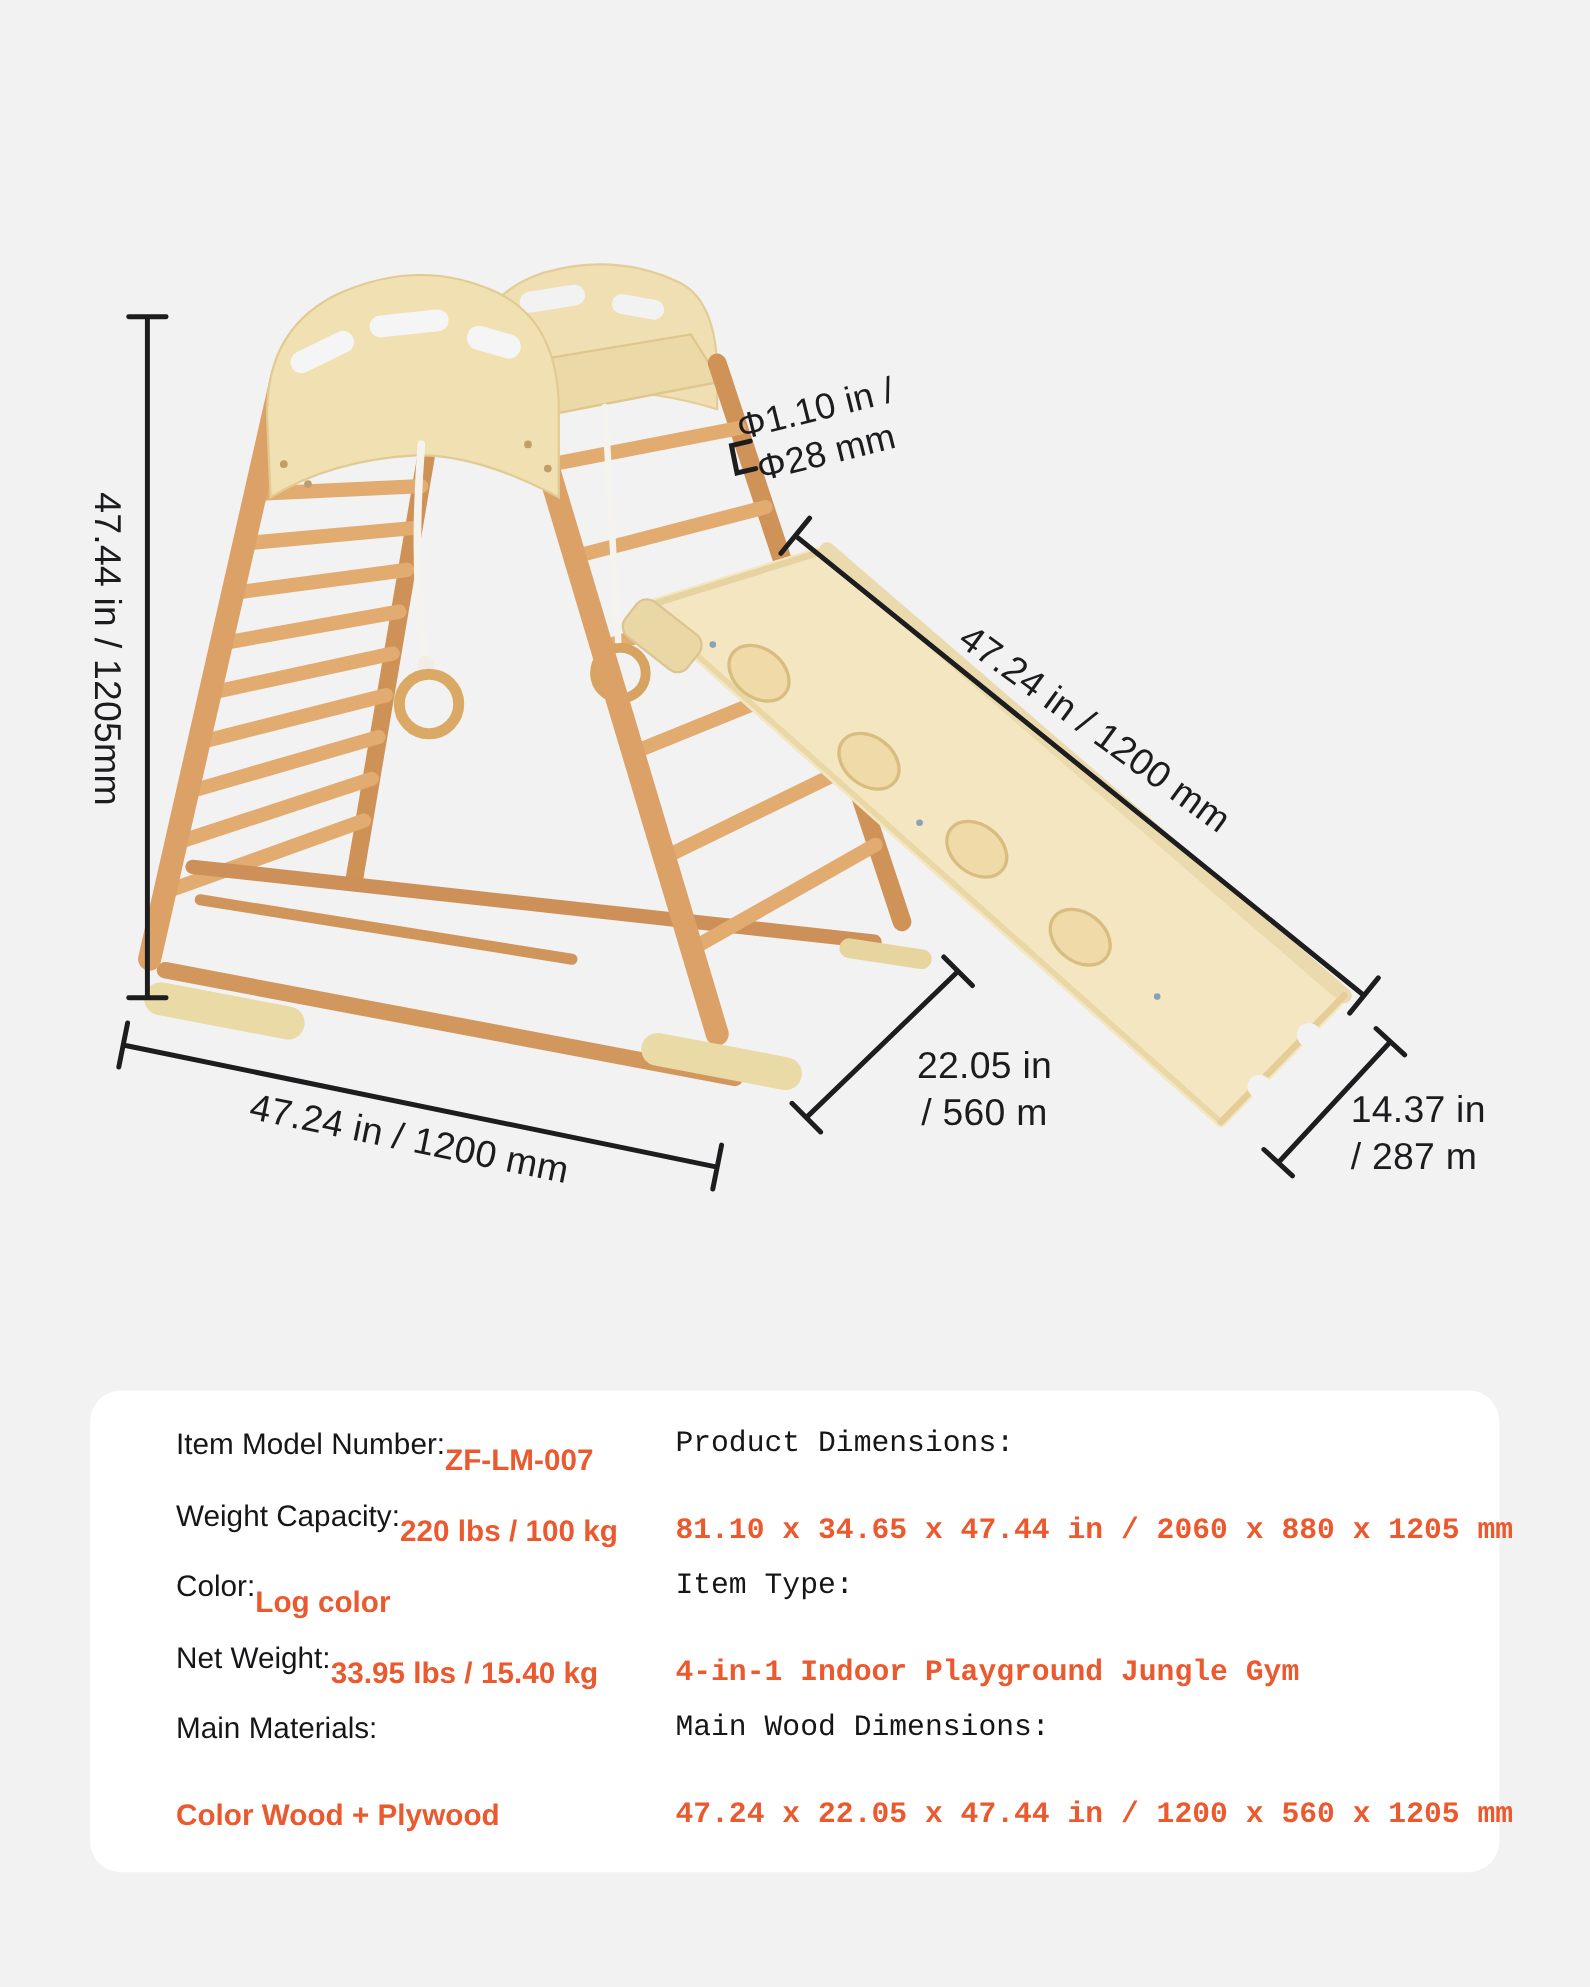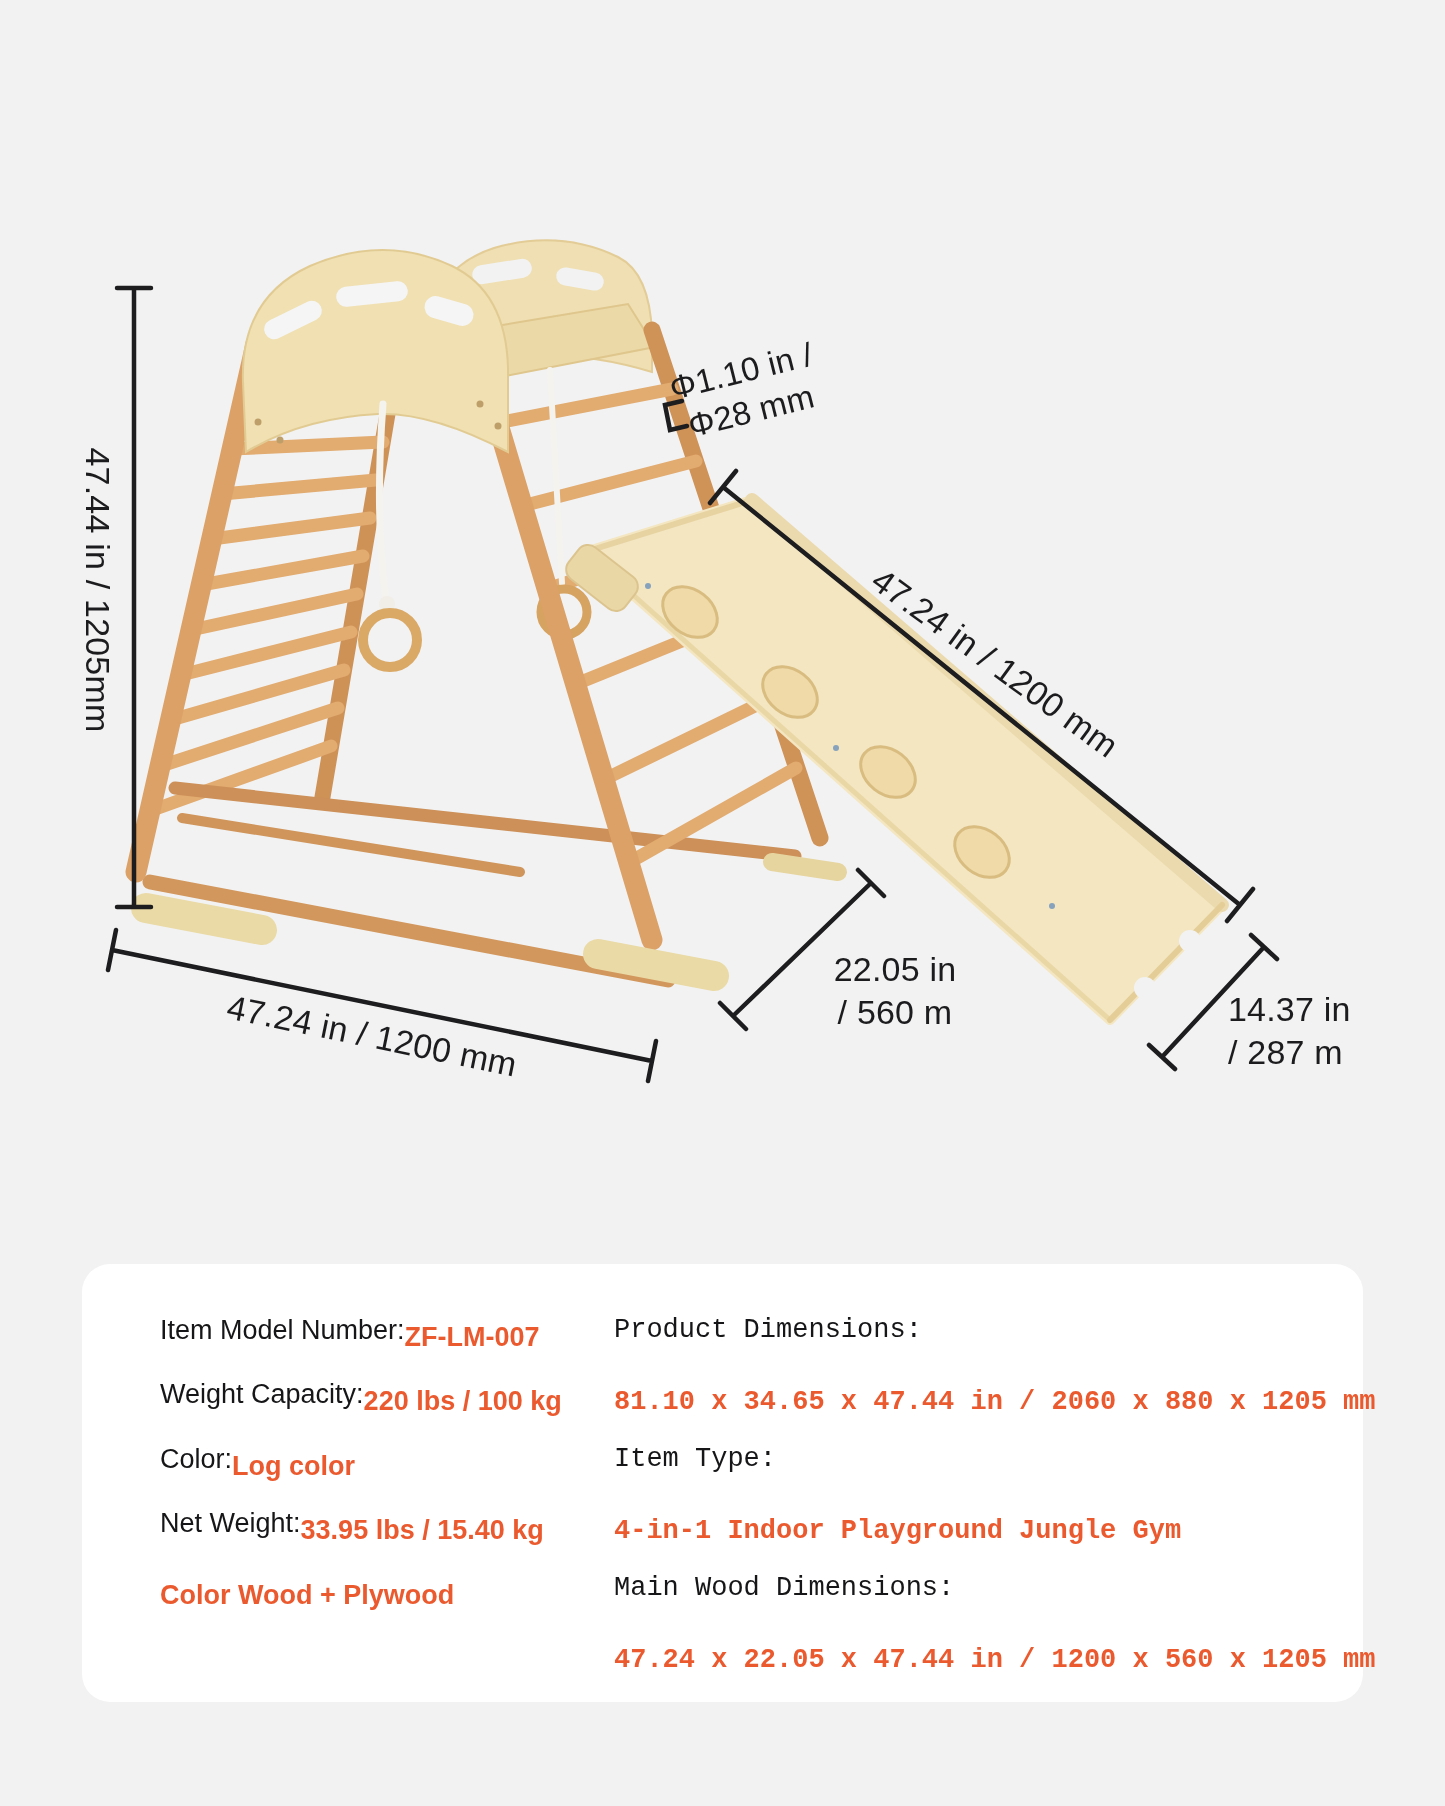--- a/index.html
+++ b/index.html
@@ -23,21 +23,21 @@
   #dim-width{left:1228px;top:988px;}
   #dim-base{left:372px;top:1036px;transform:translate(-50%,-50%) rotate(11.5deg);}
 
   .card{
     position:absolute;left:82px;top:1264px;width:1281px;height:438px;
     background:#FFFFFF;border-radius:28px;
   }
   .col{position:absolute;top:34px;}
   .col-left{left:78px;}
   .col-right{left:532px;font-family:Liberation Mono, monospace;}
-  .row{height:64.5px;display:flex;align-items:center;font-size:27px;white-space:nowrap;}
+  .row{height:64.5px;display:flex;align-items:flex-start;font-size:27px;white-space:nowrap;}
   .lbl{color:#161618;}
   .val{color:#EB5A2E;font-weight:700;margin-top:14px;}
 </style>
 </head>
 <body>
 
 <div class="stage">
 
   <svg class="illus" width="1445" height="1210" viewBox="0 0 1445 1210">
 
@@ -166,20 +166,24 @@
       </div>
       <div class="row">
         <span class="lbl">Color: </span>
         <span class="val">Log color</span>
       </div>
       <div class="row">
         <span class="lbl">Net Weight: </span>
         <span class="val">33.95 lbs / 15.40 kg</span>
       </div>
       <div class="row">
+        <span class="lbl">Main Materials:</span>
+        <span class="val"></span>
+      </div>
+      <div class="row">
         <span class="lbl"></span>
         <span class="val">Color Wood + Plywood</span>
       </div>
     </div>
 
     <div class="col col-right">
       <div class="row">
         <span class="lbl">Product Dimensions:</span>
         <span class="val"></span>
       </div>

